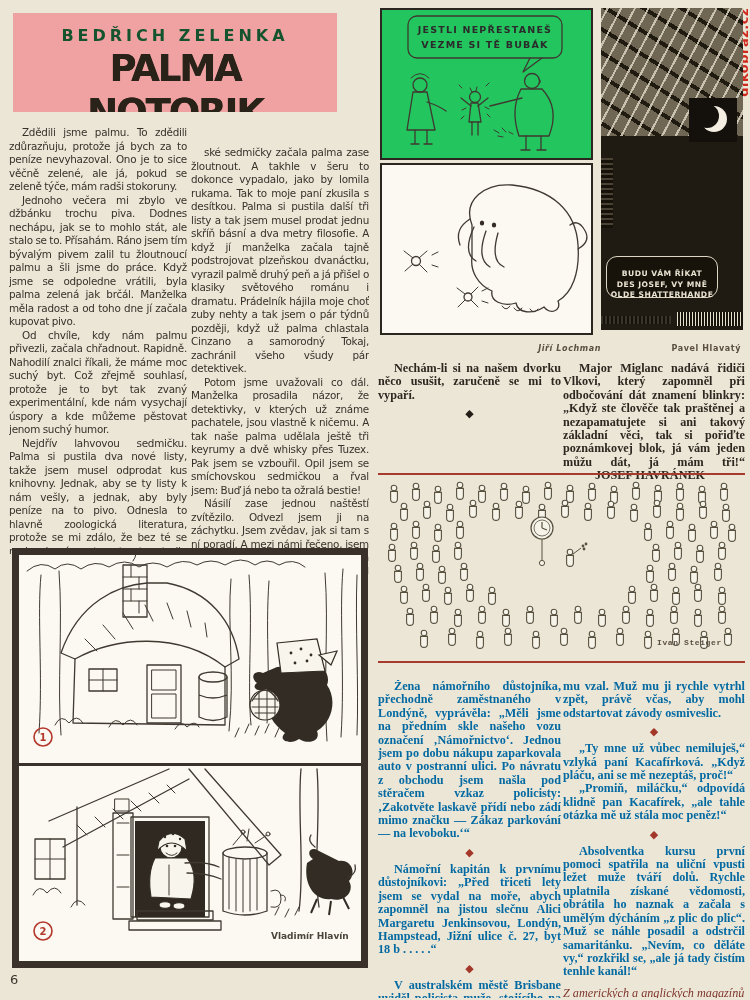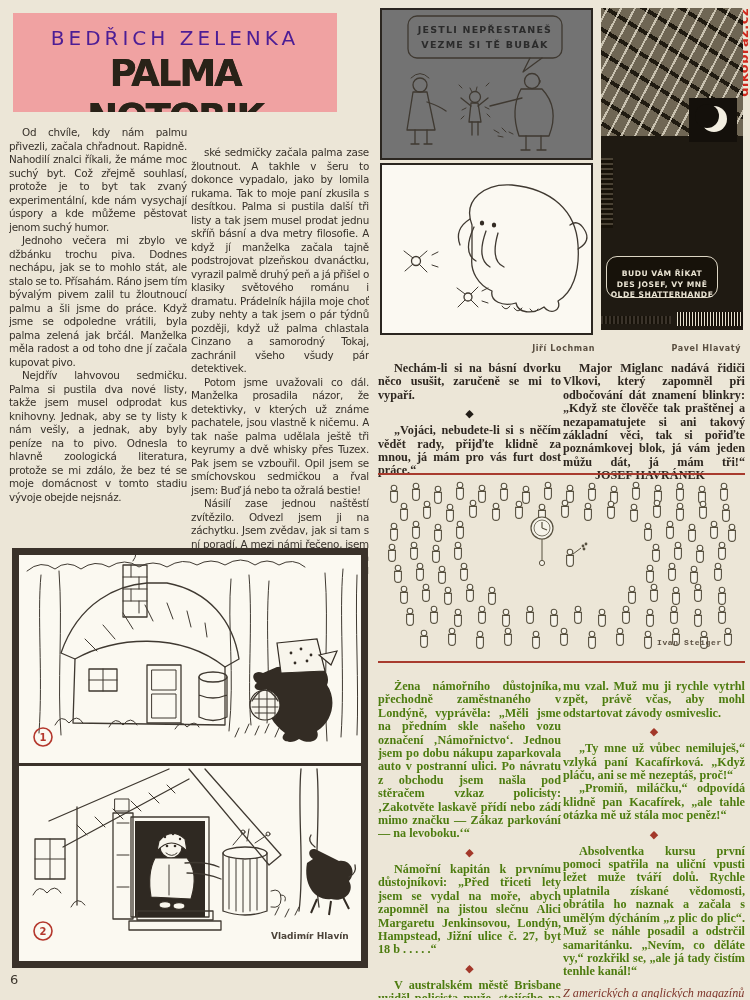--- a/index.html
+++ b/index.html
@@ -4,39 +4,39 @@
 <style>
   html,body { margin:0; padding:0; }
   .page {
     position:relative; width:750px; height:1000px; overflow:hidden;
     background:#ece6d7;
     font-family:"DejaVu Sans", sans-serif;
   }
   
   .masthead { position:absolute; left:13px; top:13px; width:324px; height:99px;
     background:#f0a2a2; text-align:center; overflow:hidden; }
-  .mh-author { margin-top:13px; font-size:20px; font-weight:normal; letter-spacing:4px; color:#4c1d95; }
+  .mh-author { margin-top:13px; font-size:16px; font-weight:bold; letter-spacing:4px; color:#14532d; }
   .mh-title { margin-top:1px; font-size:38px; font-weight:bold; letter-spacing:-2px; color:#292218;
     transform:scaleX(0.97); transform-origin:center; text-shadow:0.4px 0 #292218; }
   
   .colA { position:absolute; left:9px;  top:126px; width:178px; height:428px; overflow:hidden; }
   .colB { position:absolute; left:191px; top:126px; width:178px; height:428px; overflow:hidden;margin-top:20px; }
   p.body { margin:0; font-size:10.4px; line-height:13.5px; letter-spacing:-0.25px; word-spacing:-0.5px;
     text-align:justify; color:#37312a; text-indent:13px; }
   
   .comic { position:absolute; left:12px; top:548px; width:356px; height:420px;
     background:#fbf9f1; border:7px solid #3a322a; box-sizing:border-box; }
   .comic svg { display:block; }
   
   .cartoon1 { position:absolute; left:380px; top:8px;   width:213px; height:152px;
-    background:#737373; border:2px solid #2b2620; box-sizing:border-box; }
+    background:#22c55e; border:2px solid #2b2620; box-sizing:border-box; }
   .cartoon2 { position:absolute; left:380px; top:163px; width:213px; height:172px;
     background:#fbf9f2; border:2px solid #2b2620; box-sizing:border-box; }
   .credit { position:absolute; font-size:8px; font-weight:bold; color:#5a4f41; letter-spacing:0.6px; }
-  .credit-lochman { right:155px; top:344px; }
+  .credit-lochman { right:149px; top:344px;font-style:italic; }
   .credit-hlavaty { right:9px;  top:344px;padding-left:40px; }
   .credit-steiger { left:657px; top:638px;font-family:Liberation Mono, monospace; }
   
   .night { position:absolute; left:601px; top:8px; width:142px; height:322px;
     background:#1f1a12; overflow:hidden; }
   .night-texture { position:absolute; left:0; top:0; width:142px; height:128px;
     background:
       repeating-linear-gradient(118deg, rgba(217,210,192,0) 0 5px, rgba(217,210,192,0.85) 5px 7px, rgba(217,210,192,0) 7px 12px),
       repeating-linear-gradient(32deg, rgba(23,18,9,0) 0 9px, rgba(23,18,9,0.9) 9px 13px, rgba(23,18,9,0) 13px 20px),
       #6f6654; }
@@ -57,21 +57,21 @@
   .rule { position:absolute; left:378px; width:367px; height:2px; background:#a83b2e; }
   .rule1 { top:473px; } .rule2 { top:661px; }
   
   .crowd { position:absolute; left:380px; top:480px; width:365px; height:178px; }
   
   .colM { position:absolute; left:378px; top:362px; width:183px; }
   .colR { position:absolute; left:563px; top:362px; width:182px; }
   .colC { position:absolute; left:378px; top:680px; width:183px; height:318px; overflow:hidden; }
   .colD { position:absolute; left:563px; top:680px; width:182px; height:318px; overflow:hidden; }
   p.joke { margin:0; font-family:"Liberation Serif", serif; font-weight:bold;
-    font-size:12.2px; line-height:13.4px; text-align:justify; text-indent:16px; color:#4d7c0f; }
+    font-size:12.2px; line-height:13.4px; text-align:justify; text-indent:16px; color:#0369a1; }
   p.joke.dark { color:#2e2720; }
   p.joke.noindent { text-indent:0; }
   .diamond { text-align:center; font-size:11px; line-height:13px; margin:5px 0 4px; color:#a3382a; }
   .diamond.dark { color:#221d17; }
   .jr-author { display:inline-block; margin-left:16px; font-weight:bold; }
   .footer-credit { margin:8px 0 0; font-family:"Liberation Serif", serif; font-size:12.2px;
     line-height:13.4px; color:#7e352a; font-style:italic; }
   
   .pagenum { position:absolute; left:10px; top:972px; font-size:13px; color:#3d372e; }
   .watermark { position:absolute; right:-1px; top:8px; writing-mode:vertical-rl; transform:rotate(180deg);
@@ -93,22 +93,23 @@
 <div class="page">
 
   <div class="watermark">dikobraz.cz</div>
 
   <div class="masthead">
     <div class="mh-author">BEDŘICH ZELENKA</div>
     <div class="mh-title">PALMA NOTORIK</div>
   </div>
 
   <div class="colA">
+    <p class="body">Zdědili jsme palmu. To zdědili zdůrazňuju, protože já bych za to peníze nevyhazoval. Ono je to sice věčně zelené, ale já, pokud se zeleně týče, mám radši stokoruny.</p>
+    <p class="body">Jednoho večera mi zbylo ve džbánku trochu piva. Dodnes nechápu, jak se to mohlo stát, ale stalo se to. Přísahám. Ráno jsem tím bývalým pivem zalil tu žloutnoucí palmu a šli jsme do práce. Když jsme se odpoledne vrátili, byla palma zelená jak brčál. Manželka měla radost a od toho dne jí začala kupovat pivo.</p>
     <p class="body">Od chvíle, kdy nám palmu přivezli, začala chřadnout. Rapidně. Nahodilí znalci říkali, že máme moc suchý byt. Což zřejmě souhlasí, protože je to byt tak zvaný experimentální, kde nám vysychají úspory a kde můžeme pěstovat jenom suchý humor.</p>
-    <p class="body">Jednoho večera mi zbylo ve džbánku trochu piva. Dodnes nechápu, jak se to mohlo stát, ale stalo se to. Přísahám. Ráno jsem tím bývalým pivem zalil tu žloutnoucí palmu a šli jsme do práce. Když jsme se odpoledne vrátili, byla palma zelená jak brčál. Manželka měla radost a od toho dne jí začala kupovat pivo.</p>
     <p class="body">Nejdřív lahvovou sedmičku. Palma si pustila dva nové listy, takže jsem musel odprodat kus knihovny. Jednak, aby se ty listy k nám vešly, a jednak, aby byly peníze na to pivo. Odnesla to hlavně zoologická literatura, protože se mi zdálo, že bez té se moje domácnost v tomto stadiu vývoje obejde nejsnáz.</p>
 
   </div>
   <div class="colB">
     <p class="body">ské sedmičky začala palma zase žloutnout. A takhle v šeru to dokonce vypadalo, jako by lomila rukama. Tak to moje paní zkusila s desítkou. Palma si pustila další tři listy a tak jsem musel prodat jednu skříň básní a dva metry filosofie. A když jí manželka začala tajně podstrojovat plzeňskou dvanáctku, vyrazil palmě druhý peň a já přišel o klasiky světového románu i dramatu. Prádelník hájila moje choť zuby nehty a tak jsem o pár týdnů později, když už palma chlastala Cinzano a samorodný Tokaj, zachránil všeho všudy pár detektivek.</p>
     <p class="body">Potom jsme uvažovali co dál. Manželka prosadila názor, že detektivky, v kterých už známe pachatele, jsou vlastně k ničemu. A tak naše palma udělala ještě tři keyrumy a dvě whisky přes Tuzex. Pak jsem se vzbouřil. Opil jsem se smíchovskou sedmičkou a řval jsem: Buď já nebo ta ožralá bestie!</p>
     <p class="body">Násilí zase jednou naštěstí zvítězilo. Odvezl jsem ji na záchytku. Jsem zvědav, jak si tam s ní poradí. A mezi námi řečeno, jsem na to zvědav do té míry, že jsem začal strašně pít, abych měl záminku se tam za ní podívat co nejdřív.</p>
   </div>
 
   <div class="cartoon1">
@@ -182,23 +183,22 @@
     <div class="night-bubble">
       <div>BUDU VÁM ŘÍKAT</div>
       <div>DES JOSEF, VY MNĚ</div>
       <div>OLDE SHATTERHANDE</div>
     </div>
     <div class="dark-stripes"></div>
     <div class="barcode"></div>
   </div>
 
   <div class="colM">
-    <p class="joke dark">Nechám-li si na básní dvorku něco usušit, zaručeně se mi to vypaří.</p>
+    <p class="joke dark">Nechám-li si na našem dvorku něco usušit, zaručeně se mi to vypaří.</p>
     <div class="diamond dark">◆</div>
-    <p class="joke dark">„Vojáci, nebudete-li si s něčím vědět rady, přijďte klidně za mnou, já mám pro vás furt dost práce.“</p>
   </div>
   <div class="colR">
     <p class="joke dark"><span>Major Miglanc nadává řidiči Vlkovi, který zapomněl při odbočování dát znamení blinkry: „Když ste člověče tak praštěnej a nezapamatujete si ani takový základní věci, tak si pořiďte poznámkovej blok, já vám jeden můžu dát, já mám tři!“</span><span class="jr-author">JOSEF HAVRÁNEK</span></p>
   </div>
 
   <div class="rule rule1"></div>
 
   <svg class="crowd" width="365" height="178" viewBox="0 0 365 178">
     <defs>
       <symbol id="pf" overflow="visible">

